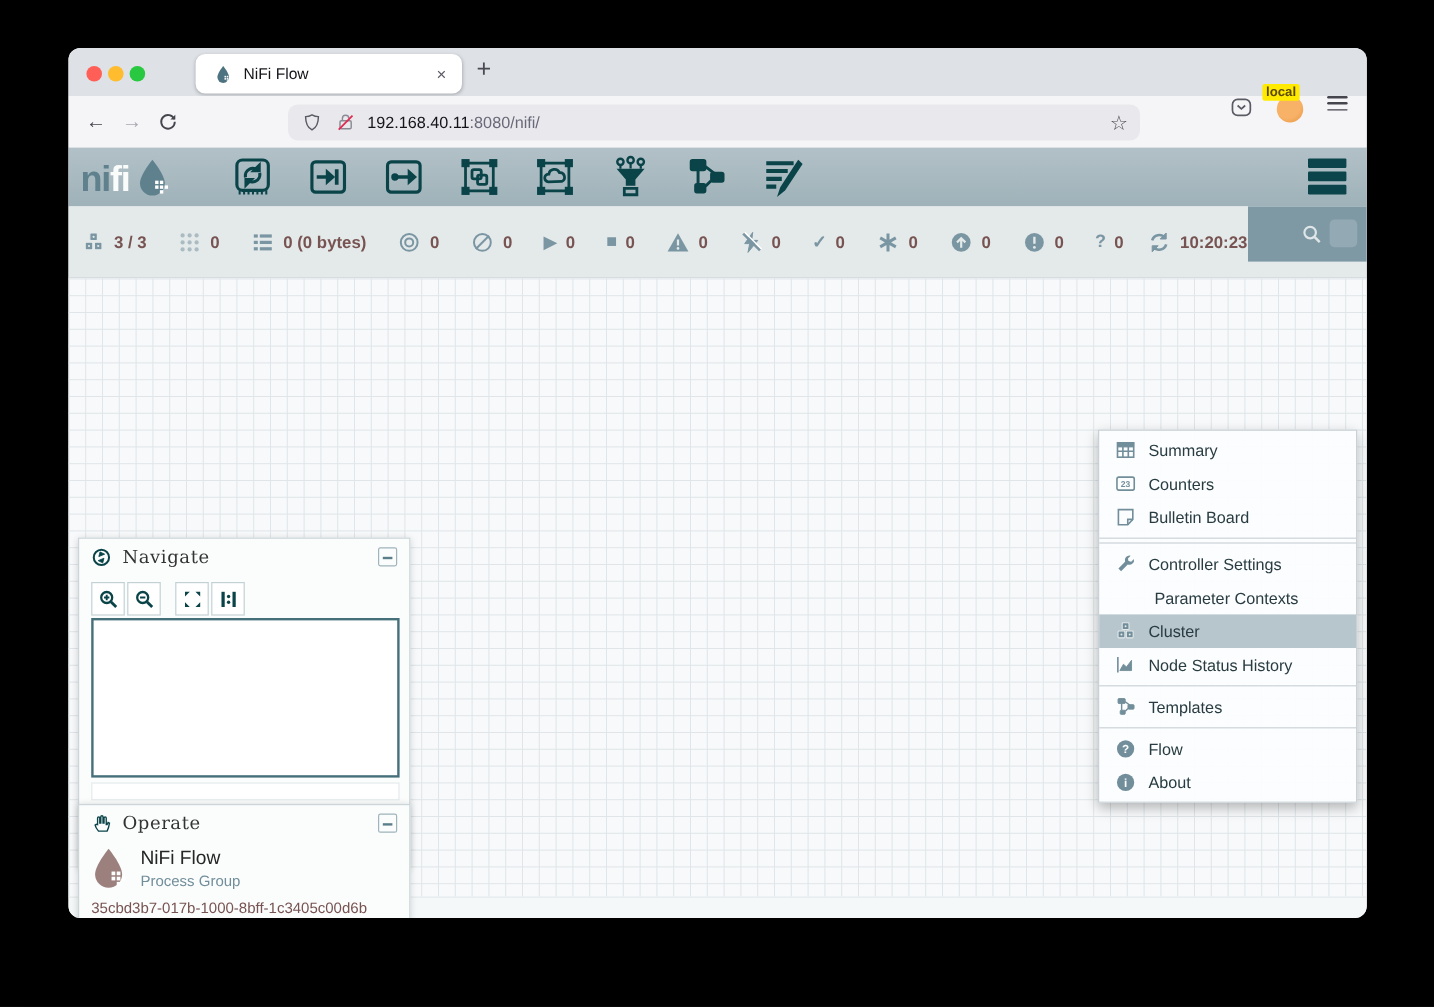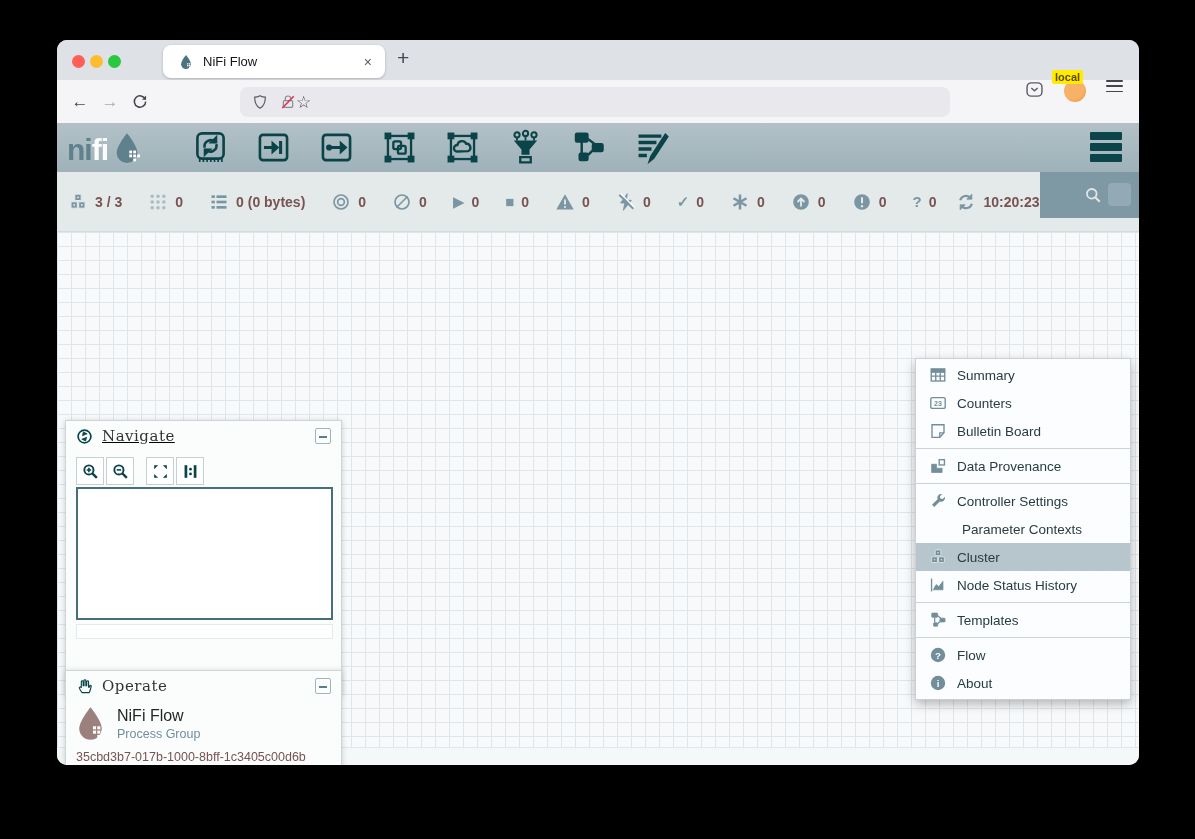--- a/index.html
+++ b/index.html
@@ -76,21 +76,21 @@
     background-size:14px 14px; }
 
   
   .palette { position:absolute; left:8px; width:277px; background:#fbfdfd;
     border:1px solid #ccd6d9; box-shadow:0 1px 6px rgba(0,0,0,.18); }
   .pal-head { display:flex; align-items:center; height:30px; padding:0 10px; }
   .pal-title { margin-left:9px; font-family:"DejaVu Serif", serif; font-size:15px; color:#333; flex:1; letter-spacing:.5px; }
   .collapse { width:16px; height:16px; border:1px solid #9fb4bb; border-radius:2px; position:relative; }
   .collapse::after { content:""; position:absolute; left:3px; right:3px; top:6.5px; height:2px; background:#5b7f8a; }
 
-  .navigate { top:188px; height:275px;text-decoration:underline; }
+  .navigate { top:216px; height:275px; }
   .nav-btnrow { display:flex; align-items:center; margin:6px 0 0 10px; }
   .btn-sq { width:28px; height:28px; background:#fff; border:1px solid #c4d1d4;
     display:flex; align-items:center; justify-content:center; }
   .minimap { position:absolute; left:10px; top:66px; width:257px; height:133px; background:#fff; border:2px solid #45707a; }
   .mini-strip { position:absolute; left:10px; top:203px; width:257px; height:15px; background:#fff; border:1px solid #e4eaec; }
 
   .operate { top:438px; height:172px; }
   .op-id-row { display:flex; align-items:center; margin:4px 0 0 6px; }
   .op-drop { width:37px; height:37px; }
   .op-names { margin-left:8px; }
@@ -384,20 +384,21 @@
     </svg>
     <div class="urlfield">
       <svg class="uicon" width="16" height="16" viewBox="0 0 24 24">
         <path d="M12 2.6c2.8 1.6 5.6 2.2 8 2.2 0 7.4-2.6 13.6-8 16.6-5.4-3-8-9.2-8-16.6 2.4 0 5.2-.6 8-2.2z" fill="none" stroke="#5b5b66" stroke-width="1.8"></path>
       </svg>
       <svg class="uicon" width="16" height="16" viewBox="0 0 24 24">
         <rect x="5" y="10" width="14" height="10" rx="1.6" fill="none" stroke="#8a8a94" stroke-width="1.8"></rect>
         <path d="M8 10V7a4 4 0 0 1 8 0" fill="none" stroke="#8a8a94" stroke-width="1.8"></path>
         <path d="M3.4 21 20.6 3.4" stroke="#e22850" stroke-width="2.2"></path>
       </svg>
+      <span class="urltext"><span>192.168.40.11</span><span class="dim">:8080/nifi/</span></span>
       <span class="star">☆</span>
     </div>
     <div class="chrome-right">
       <svg class="pocket" width="19" height="19" viewBox="0 0 24 24">
         <rect x="2.6" y="3.6" width="18.8" height="16.8" rx="5.4" fill="none" stroke="#5b5b66" stroke-width="1.8"></rect>
         <path d="M8 10l4 3.6 4-3.6" fill="none" stroke="#5b5b66" stroke-width="1.8"></path>
       </svg>
       <div class="avatar-wrap">
         <div class="avatar"></div>
         <span class="container-badge">local</span>
@@ -652,26 +653,20 @@
           </svg>
         <span>Counters</span>
         </div>
       <div class="mitem">
         <svg class="micon" viewBox="0 0 24 24" stroke="#728e9b">
             <use href="#i-note"></use>
           </svg>
         <span>Bulletin Board</span>
         </div>
       <div class="mdiv"></div>
-      <div class="mitem">
-        <svg class="micon" viewBox="0 0 24 24" fill="#728e9b" stroke="#728e9b">
-            <use href="#i-provenance"></use>
-          </svg>
-        <span>Data Provenance</span>
-        </div>
       <div class="mdiv"></div>
       <div class="mitem">
         <svg class="micon" viewBox="0 0 24 24" fill="#728e9b">
             <use href="#i-wrench"></use>
           </svg>
         <span>Controller Settings</span>
         </div>
       <div class="mitem noicon">
         <span>Parameter Contexts</span>
         </div>

